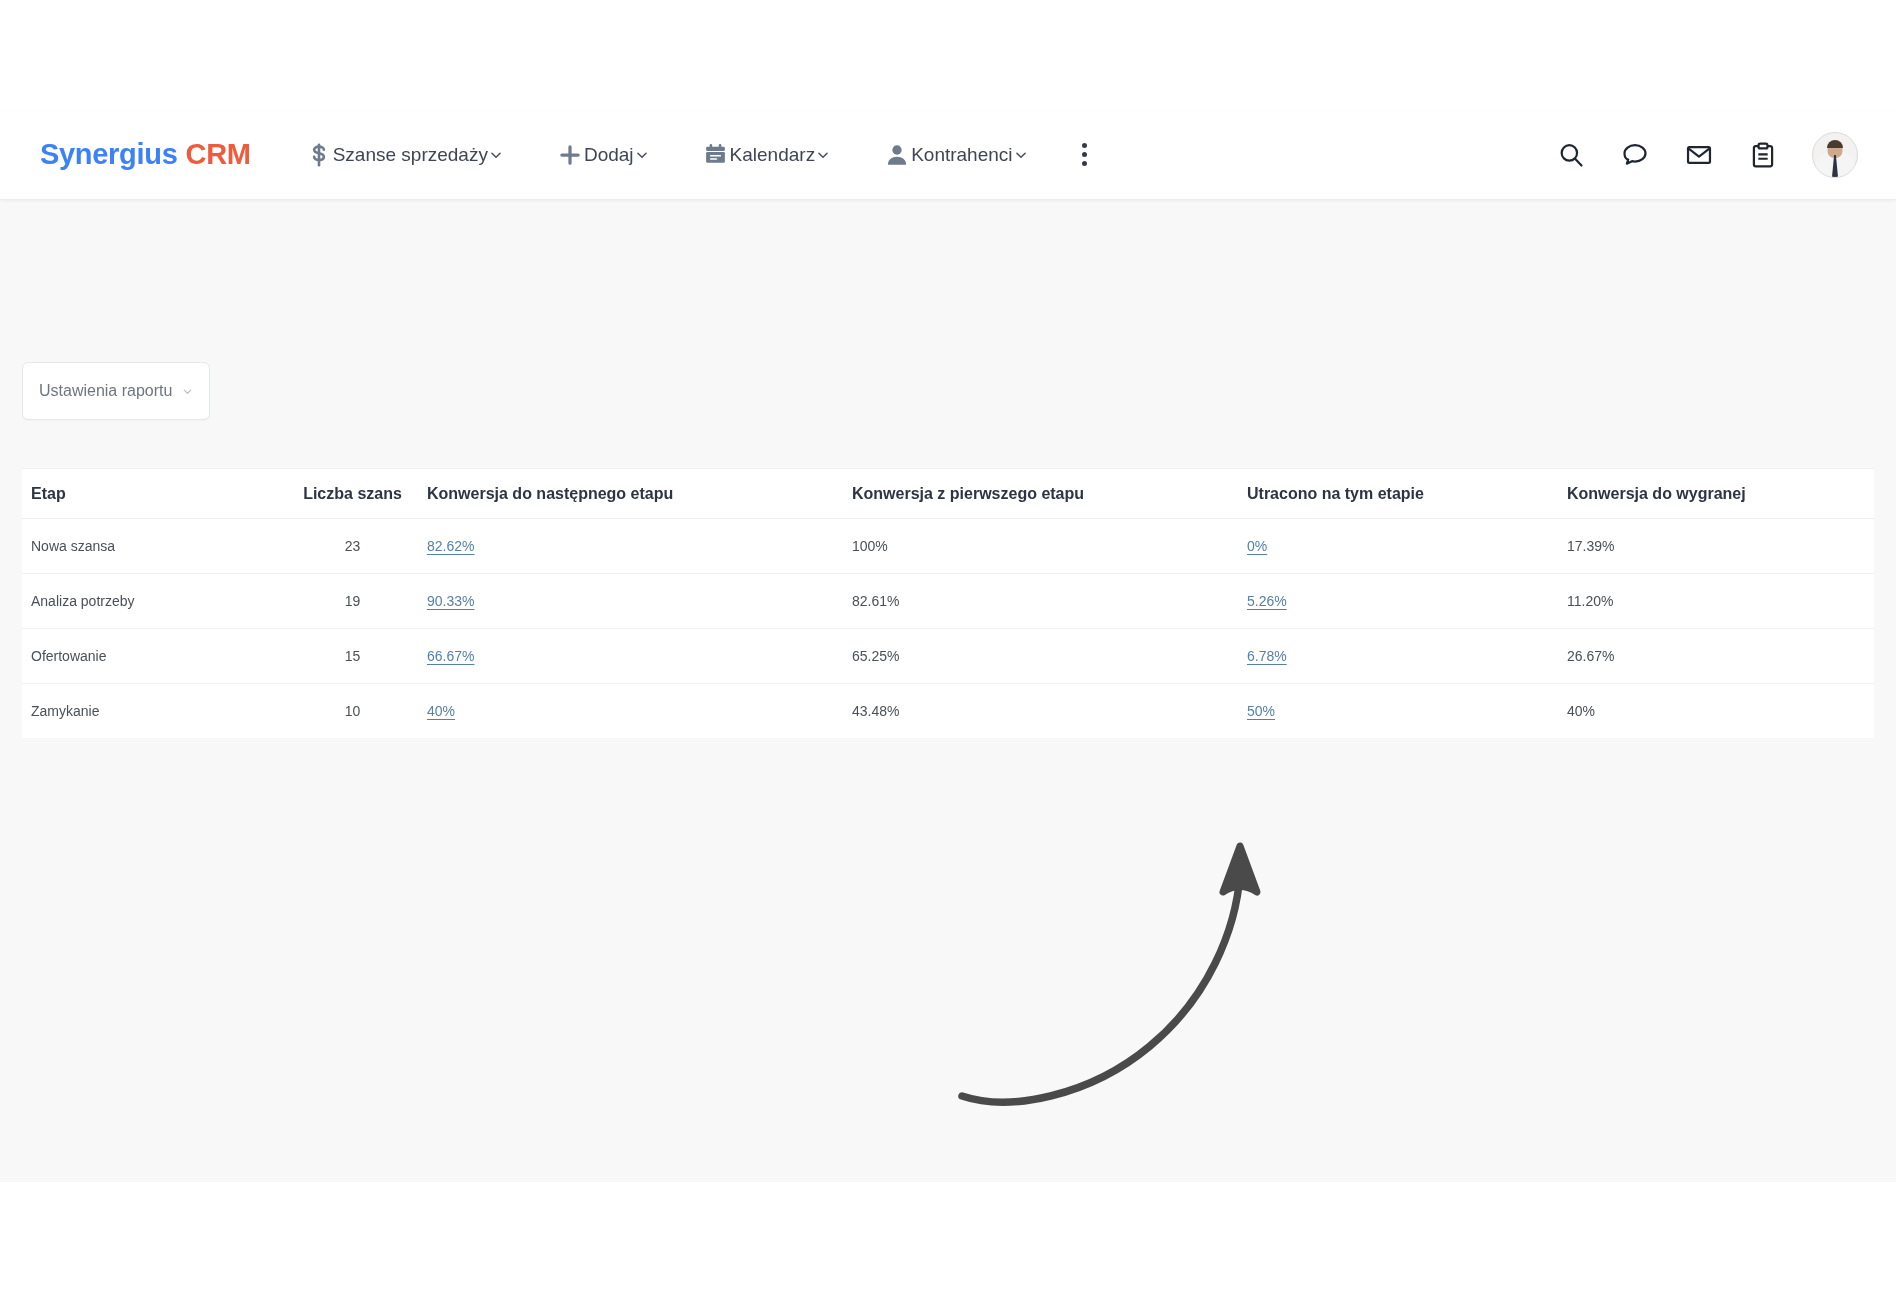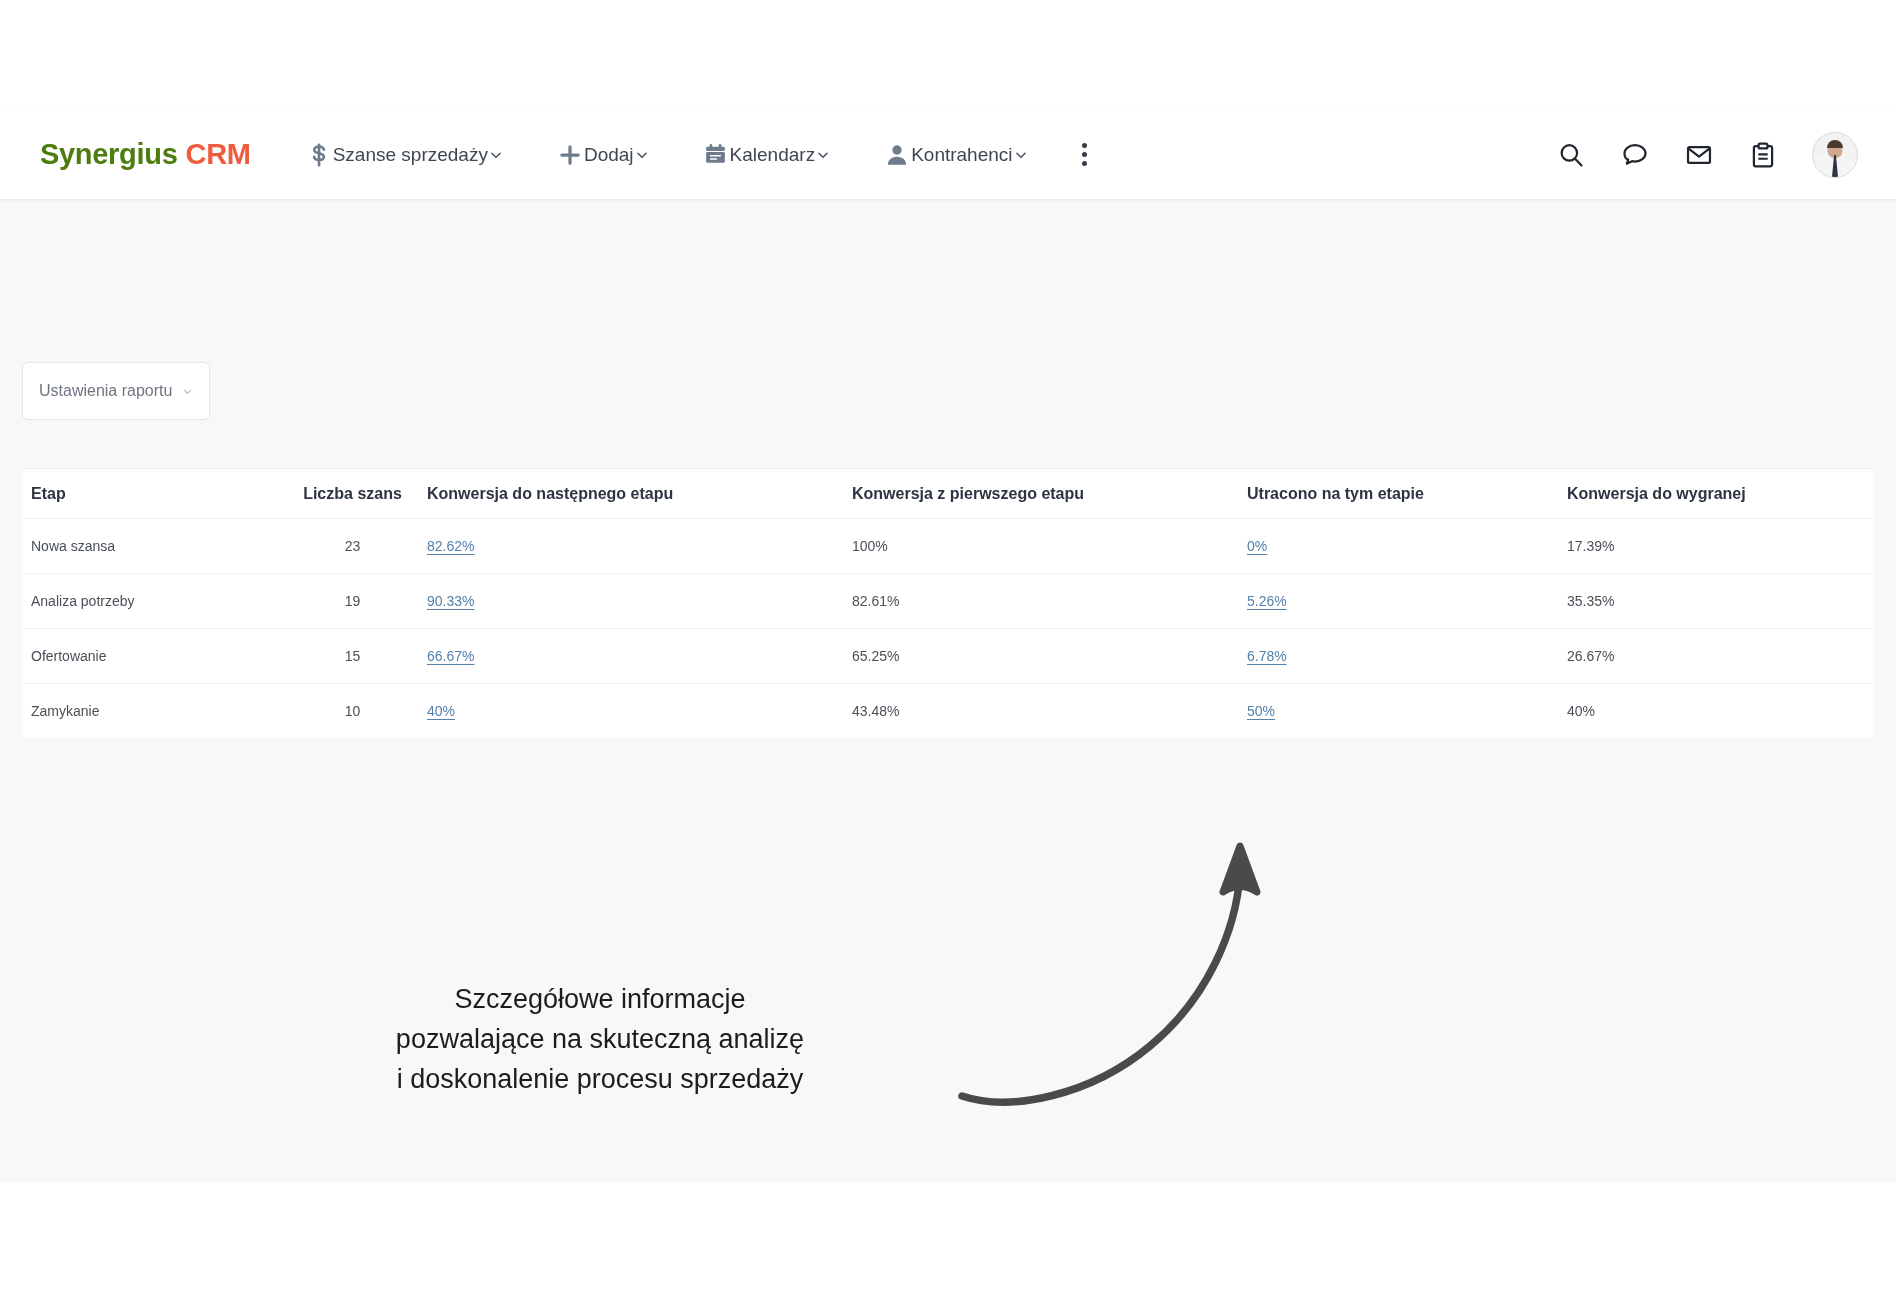--- a/index.html
+++ b/index.html
@@ -30,21 +30,21 @@
     align-items: center;
   }
 
   .brand {
     margin-left: 40px;
     font-size: 29px;
     font-weight: bold;
     letter-spacing: -.3px;
     white-space: nowrap;
   }
-  .brand .b1 { color: #4d7c0f; }
+  .brand .b1 { color: #3b82f6; }
   .brand .b2 { color: #ef5b3d; margin-left: 8px; }
 
   .navitems { display: flex; align-items: center; margin-left: 55px; }
 
   .navitem {
     display: flex;
     align-items: center;
     gap: 1px;
     margin-right: 54px;
     color: #3f4653;
@@ -303,21 +303,21 @@
             <td class="c-first">100%</td>
             <td class="c-lost"><span class="lnk">0%</span></td>
             <td class="c-win">17.39%</td>
           </tr>
           <tr>
             <td class="c-etap">Analiza potrzeby</td>
             <td class="c-count">19</td>
             <td class="c-next"><span class="lnk">90.33%</span></td>
             <td class="c-first">82.61%</td>
             <td class="c-lost"><span class="lnk">5.26%</span></td>
-            <td class="c-win">35.35%</td>
+            <td class="c-win">11.20%</td>
           </tr>
           <tr>
             <td class="c-etap">Ofertowanie</td>
             <td class="c-count">15</td>
             <td class="c-next"><span class="lnk">66.67%</span></td>
             <td class="c-first">65.25%</td>
             <td class="c-lost"><span class="lnk">6.78%</span></td>
             <td class="c-win">26.67%</td>
           </tr>
           <tr>
@@ -325,25 +325,20 @@
             <td class="c-count">10</td>
             <td class="c-next"><span class="lnk">40%</span></td>
             <td class="c-first">43.48%</td>
             <td class="c-lost"><span class="lnk">50%</span></td>
             <td class="c-win">40%</td>
           </tr>
         </tbody>
       </table>
     </div>
 
-    <div class="annot">
-      <div>Szczegółowe informacje</div>
-      <div>pozwalające na skuteczną analizę</div>
-      <div>i doskonalenie procesu sprzedaży</div>
-    </div>
 
     <svg id="arrowSvg" width="360" height="320" viewBox="0 0 360 320">
       <path d="M22 286 C 70 302, 150 286, 210 236 C 268 188, 296 120, 300 64" fill="none" stroke="#4a4a4a" stroke-width="7.5" stroke-linecap="round"></path>
       <path d="M300 36 L 283 82 Q 300 71, 317 82 Z" fill="#4a4a4a" stroke="#4a4a4a" stroke-width="7" stroke-linejoin="round"></path>
     </svg>
 
   </div>
 </div>
 
 </body></html>

